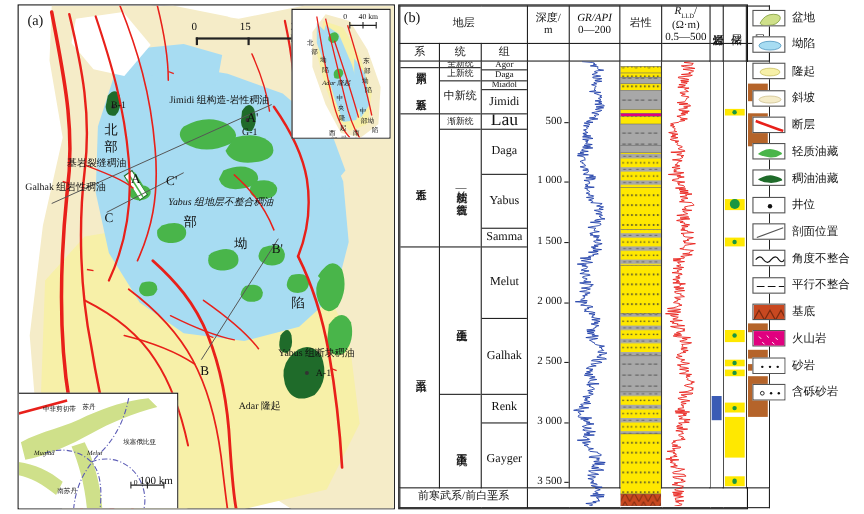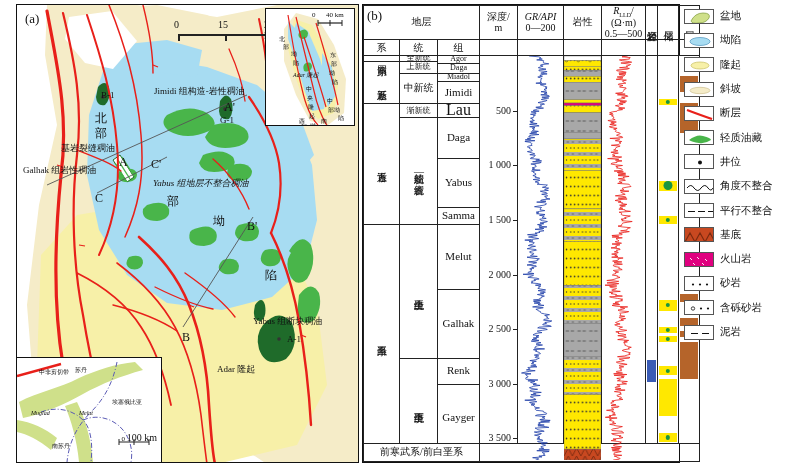--- a/index.html
+++ b/index.html
@@ -614,23 +614,35 @@
         <div class="leg-txt">断层</div>
       </div>
       <div class="leg-row">
         <div class="leg-sym"><svg width="30" height="15">
             <path d="M 4,9 q 8,-6 14,-4 q 8,2 8,4 q -6,4 -12,3 q -7,-1 -10,-3 Z" fill="#49b54a"></path>
           </svg></div>
         <div class="leg-txt">轻质油藏</div>
       </div>
       <div class="leg-row">
         <div class="leg-sym"><svg width="30" height="15">
+            <path d="M 4,8 q 9,-5 15,-3 q 8,2 7,4 q -7,3 -13,2 q -7,-1 -9,-3 Z" fill="#1f6b2a"></path>
+          </svg></div>
+        <div class="leg-txt">稠油油藏</div>
+      </div>
+      <div class="leg-row">
+        <div class="leg-sym"><svg width="30" height="15">
             <circle cx="15" cy="7.5" r="2" fill="#111"></circle>
           </svg></div>
         <div class="leg-txt">井位</div>
+      </div>
+      <div class="leg-row">
+        <div class="leg-sym"><svg width="30" height="15">
+            <path d="M 3,12 L 27,3" stroke="#555" stroke-width="1" fill="none"></path>
+          </svg></div>
+        <div class="leg-txt">剖面位置</div>
       </div>
       <div class="leg-row">
         <div class="leg-sym"><svg width="30" height="15">
             <path d="M 2,8 q 4,-5 7,0 q 4,5 7,0 q 4,-5 7,0 q 3,4 5,0" stroke="#111" stroke-width="1" fill="none"></path>
           </svg></div>
         <div class="leg-txt">角度不整合</div>
       </div>
       <div class="leg-row">
         <div class="leg-sym"><svg width="30" height="15">
             <path d="M 3,7.5 L 10,7.5 M 13,7.5 L 20,7.5 M 23,7.5 L 28,7.5" stroke="#111" stroke-width="1" fill="none"></path>
@@ -662,22 +674,15 @@
       </div>
       <div class="leg-row">
         <div class="leg-sym"><svg width="30" height="15">
             <rect width="30" height="15" fill="#fff"></rect>
             <circle cx="8" cy="7.5" r="1.7" fill="none" stroke="#111" stroke-width="0.8"></circle>
             <circle cx="16" cy="7.5" r="1.1" fill="#111"></circle>
             <circle cx="23" cy="7.5" r="1.1" fill="#111"></circle>
           </svg></div>
         <div class="leg-txt">含砾砂岩</div>
       </div>
-      <div class="leg-row">
-        <div class="leg-sym"><svg width="30" height="15">
-            <rect width="30" height="15" fill="#fff"></rect>
-            <path d="M 6,7.5 L 13,7.5 M 17,7.5 L 24,7.5" stroke="#111" stroke-width="1"></path>
-          </svg></div>
-        <div class="leg-txt">泥岩</div>
-      </div>
     </div>
 
 </div>
 
 </body></html>

